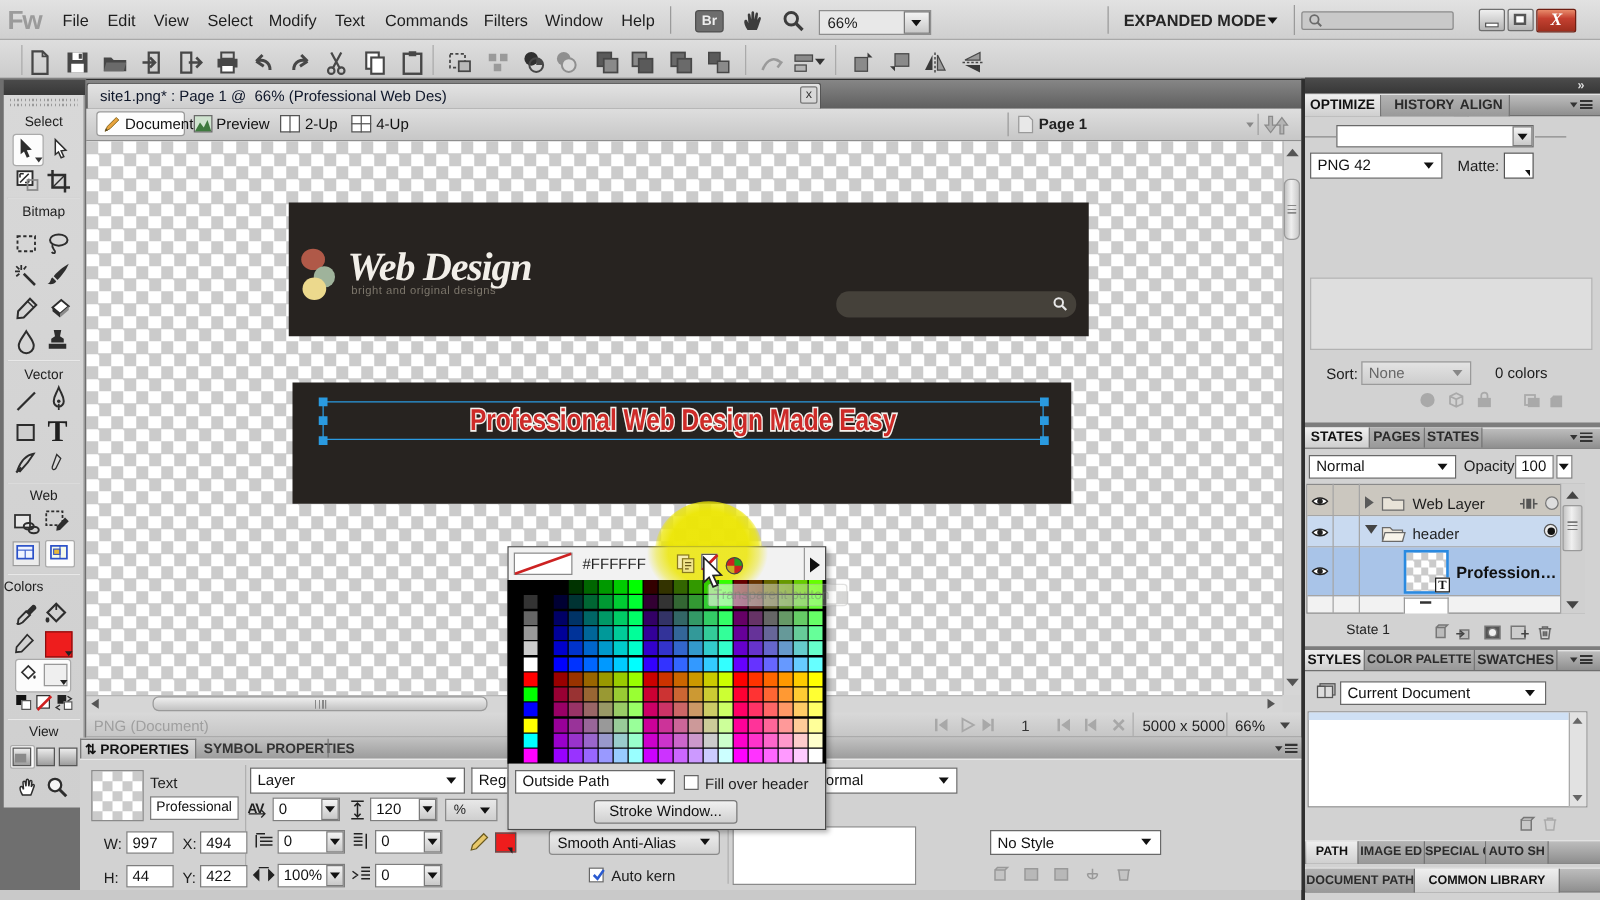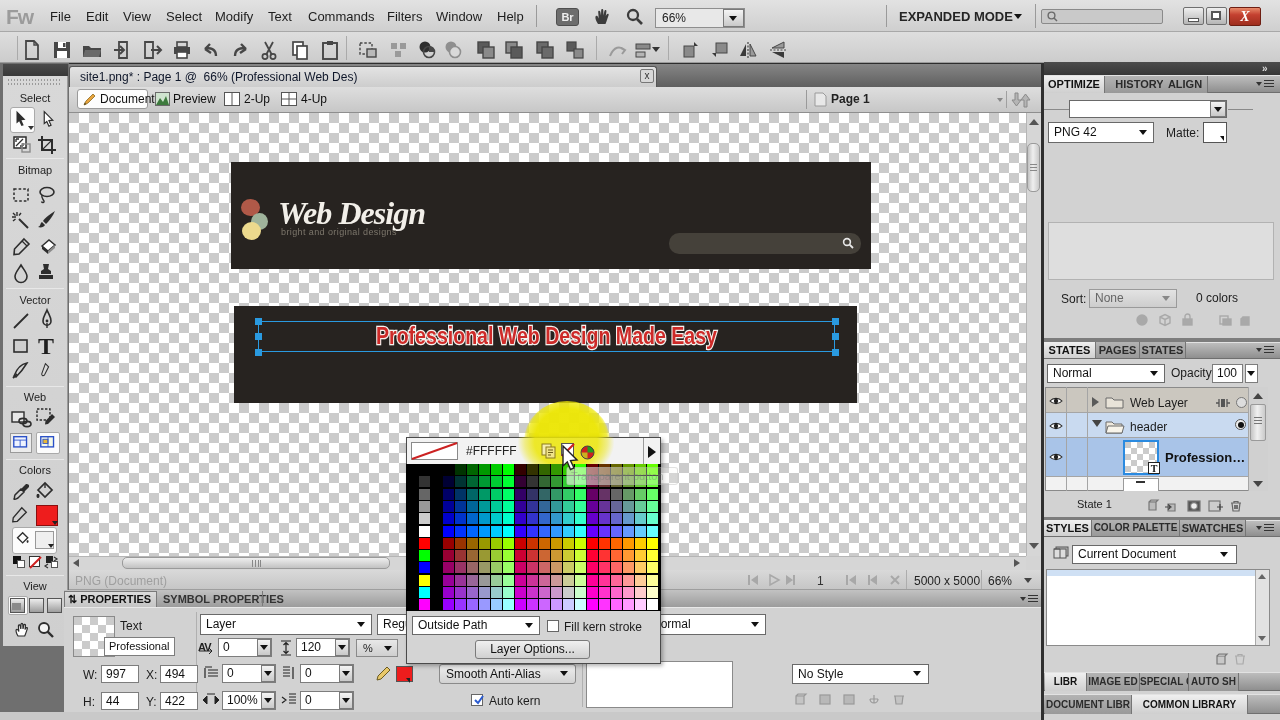--- a/index.html
+++ b/index.html
@@ -270,21 +270,21 @@
 <div class="ab" style="left:8px;top:83px;width:54px;height:2px;background:repeating-linear-gradient(90deg,#9a9a9a 0 1px,transparent 1px 3px)"></div>
 <div class="ab" style="left:0;top:712px;width:1280px;height:8px;background:#c9c9c9"></div>
 <div class="ab" style="left:3px;top:92px;width:64px;text-align:center;font-size:11px;color:#1e1e1e">Select</div>
 <div class="ab" style="left:6px;top:158px;width:58px;height:1px;background:#aaa;border-bottom:1px solid #e8e8e8"></div>
 <div class="ab" style="left:3px;top:164px;width:64px;text-align:center;font-size:11px;color:#1e1e1e">Bitmap</div>
 <div class="ab" style="left:6px;top:288px;width:58px;height:1px;background:#aaa;border-bottom:1px solid #e8e8e8"></div>
 <div class="ab" style="left:3px;top:294px;width:64px;text-align:center;font-size:11px;color:#1e1e1e">Vector</div>
 <div class="ab" style="left:6px;top:386px;width:58px;height:1px;background:#aaa;border-bottom:1px solid #e8e8e8"></div>
 <div class="ab" style="left:3px;top:391px;width:64px;text-align:center;font-size:11px;color:#1e1e1e">Web</div>
 <div class="ab" style="left:6px;top:459px;width:58px;height:1px;background:#aaa;border-bottom:1px solid #e8e8e8"></div>
-<div class="ab" style="left:3px;top:464px;width:64px;text-align:center;font-size:11px;color:#1e1e1e">Colors</div>
+<div class="ab" style="left:3px;top:464px;width:64px;text-align:left;font-size:11px;color:#1e1e1e">Colors</div>
 <div class="ab" style="left:6px;top:575px;width:58px;height:1px;background:#aaa;border-bottom:1px solid #e8e8e8"></div>
 <div class="ab" style="left:3px;top:580px;width:64px;text-align:center;font-size:11px;color:#1e1e1e">View</div>
 <div class="ab" style="left:10px;top:107px;width:25px;height:26px;background:#fcfcfc;border:1px solid #aaa;border-radius:3px"></div>
 <svg style="left:12px;top:109px" width="18" height="18" viewBox="0 0 20 20">
     <path d="M5 2 L15 12 L10.5 12.5 L13 18 L10.5 19 L8 13.5 L5 16 Z" fill="#2d2d2d"></path>
   </svg>
 <div class="ab" style="left:28px;top:126px;width:0;height:0;border-left:3px solid transparent;border-right:3px solid transparent;border-top:4px solid #333"></div>
 <svg style="left:40px;top:110px" width="17" height="17" viewBox="0 0 20 20">
     <path d="M5 2 L15 12 L10.5 12.5 L13 18 L10.5 19 L8 13.5 L5 16 Z" fill="#fff" stroke="#2d2d2d" stroke-width="1.4"></path>
   </svg>
@@ -561,37 +561,37 @@
 <div class="ab" style="left:1258px;top:574px;width:0;height:0;border-left:4px solid transparent;border-right:4px solid transparent;border-bottom:5px solid #666"></div>
 <div class="ab" style="left:1258px;top:636px;width:0;height:0;border-left:4px solid transparent;border-right:4px solid transparent;border-top:5px solid #666"></div>
 <svg style="left:1216px;top:652px" width="32" height="13" viewBox="0 0 32 13">
     <g stroke="#777" stroke-width="1.2">
       <path d="M1 4 L9 4 L9 12 L1 12 Z" fill="#c8c8c8"></path>
       <path d="M1 4 L3 2 L11 2 L9 4" fill="#bbb"></path>
       <path d="M20 4 L28 4 L27 12 L21 12 Z M19 4 L29 4 M22 4 L22 2.5 L26 2.5 L26 4" fill="none" stroke="#aaa"></path>
     </g>
   </svg>
 <div class="tabbar" style="left:1044px;top:672px;width:236px;height:19px"></div>
-<div class="ptab act" style="left:1045px;top:673px;width:42px;height:18px;line-height:18px;font-size:10px">LIBR</div>
+<div class="ptab act" style="left:1045px;top:673px;width:42px;height:18px;line-height:18px;font-size:10px">PATH</div>
 <div class="ptab" style="left:1087px;top:673px;width:53px;height:18px;line-height:18px;font-size:10px">IMAGE ED</div>
 <div class="ptab" style="left:1140px;top:673px;width:49px;height:18px;line-height:18px;font-size:10px">SPECIAL C</div>
 <div class="ptab" style="left:1189px;top:673px;width:50px;height:18px;line-height:18px;font-size:10px">AUTO SH</div>
 <div class="tabbar" style="left:1044px;top:694px;width:236px;height:20px"></div>
-<div class="ptab" style="left:1045px;top:695px;width:87px;height:19px;line-height:19px;font-size:10px">DOCUMENT LIBR</div>
+<div class="ptab" style="left:1045px;top:695px;width:87px;height:19px;line-height:19px;font-size:10px">DOCUMENT PATH</div>
 <div class="ptab act" style="left:1132px;top:695px;width:116px;height:19px;line-height:19px;font-size:10px">COMMON LIBRARY</div>
 <div class="ab" style="left:64px;top:590px;width:977px;height:17px;background:linear-gradient(#c2c2c2,#9c9c9c)"></div>
 <div class="ab" style="left:64px;top:591px;width:93px;height:16px;background:linear-gradient(#dcdcdc,#c4c4c4);border:1px solid #7a7a7a;border-bottom:none"></div>
 <div class="ab" style="left:68px;top:593px;font-size:11px;font-weight:bold;color:#111">⇅ PROPERTIES</div>
 <div class="ab" style="left:163px;top:593px;font-size:11px;font-weight:bold;color:#333">SYMBOL PROPERTIES</div>
 <div class="ab" style="left:262px;top:591px;width:1px;height:15px;background:#7a7a7a"></div>
 <div class="pmenu" style="left:1020px;top:595px"></div>
 <div class="ab" style="left:64px;top:607px;width:977px;height:105px;background:#d2d2d2;border-top:1px solid #e8e8e8"></div>
 <div class="ab checker" style="left:73px;top:616px;width:42px;height:41px;background-size:16px 16px;border:1px solid #8a8a8a"></div>
 <div class="lbl" style="left:120px;top:619px">Text</div>
-<div class="inp" style="left:104px;top:637px;width:71px;height:19px;font-size:11px;line-height:17px">Professional</div>
+<div class="inp" style="left:120px;top:637px;width:71px;height:19px;font-size:11px;line-height:17px">Professional</div>
 <div class="ab" style="left:196px;top:612px;width:1px;height:95px;background:#b0b0b0"></div>
 <div class="combo" style="left:200px;top:614px;width:172px;height:21px;line-height:19px">Layer</div>
 <div class="tri" style="left:357px;top:622px"></div>
 <div class="combo" style="left:377px;top:614px;width:29px;height:21px;line-height:19px;border-right:none">Regu</div>
 <div class="ab" style="left:198px;top:641px;font-size:11px;font-weight:bold;color:#222;letter-spacing:-1px">AV</div>
 <svg style="left:198px;top:650px" width="16" height="6">
     <path d="M1 1 L14 1 M11 -2 L14 1 L11 4" stroke="#222" fill="none"></path>
   </svg>
 <div class="inp" style="left:218px;top:638px;width:54px;height:19px;line-height:17px">0</div>
 <div class="gbtn" style="left:257px;top:639px;width:14px;height:17px"></div>
@@ -915,17 +915,17 @@
 <div class="ab" style="left:587px;top:599px;width:11px;height:11px;background:#FF00FF"></div>
 <div class="ab" style="left:599px;top:599px;width:11px;height:11px;background:#FF33FF"></div>
 <div class="ab" style="left:611px;top:599px;width:11px;height:11px;background:#FF66FF"></div>
 <div class="ab" style="left:623px;top:599px;width:11px;height:11px;background:#FF99FF"></div>
 <div class="ab" style="left:635px;top:599px;width:11px;height:11px;background:#FFCCFF"></div>
 <div class="ab" style="left:647px;top:599px;width:11px;height:11px;background:#FFFFFF"></div>
 <div class="ab" style="left:407px;top:611px;width:253px;height:52px;background:#d4d4d4"></div>
 <div class="combo" style="left:412px;top:616px;width:128px;height:19px;line-height:17px">Outside Path</div>
 <div class="tri" style="left:525px;top:623px"></div>
 <div class="ab" style="left:547px;top:620px;width:12px;height:12px;background:#fff;border:1px solid #666"></div>
-<div class="lbl" style="left:564px;top:620px;font-size:12px">Fill kern stroke</div>
-<div class="ab" style="left:475px;top:640px;width:115px;height:19px;background:linear-gradient(#f0f0f0,#d0d0d0);border:1px solid #7a7a7a;border-radius:3px;font-size:12px;color:#111;text-align:center;line-height:17px">Layer Options...</div>
+<div class="lbl" style="left:564px;top:620px;font-size:12px">Fill over header</div>
+<div class="ab" style="left:475px;top:640px;width:115px;height:19px;background:linear-gradient(#f0f0f0,#d0d0d0);border:1px solid #7a7a7a;border-radius:3px;font-size:12px;color:#111;text-align:center;line-height:17px">Stroke Window...</div>
 <div class="ab" style="left:566px;top:467px;width:112px;height:18px;background:linear-gradient(90deg,rgba(248,248,244,0.62),rgba(248,248,244,0.22));border-radius:3px;border:1px solid rgba(160,160,160,0.3);font-size:11px;color:rgba(110,120,110,0.42);padding:2px 0 0 4px;overflow:hidden;white-space:nowrap">Transparent button</div>
 <svg style="left:560px;top:445px" width="22" height="26" viewBox="0 0 22 26">
     <path d="M3 1 L17 15 L10.5 15.5 L14 23 L10.5 24.5 L7.3 17 L3 21 Z" fill="#fff" stroke="#222" stroke-width="1.4"></path>
   </svg>
 </body></html>

